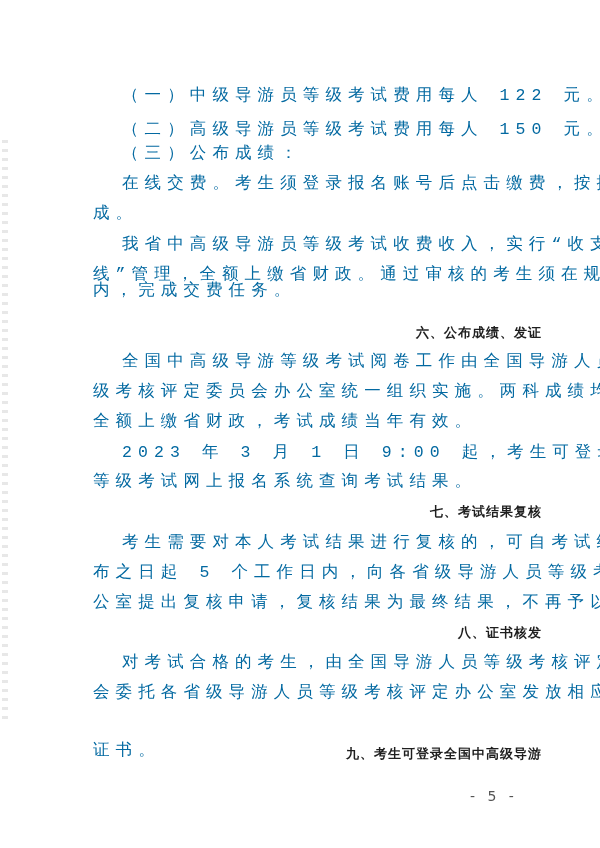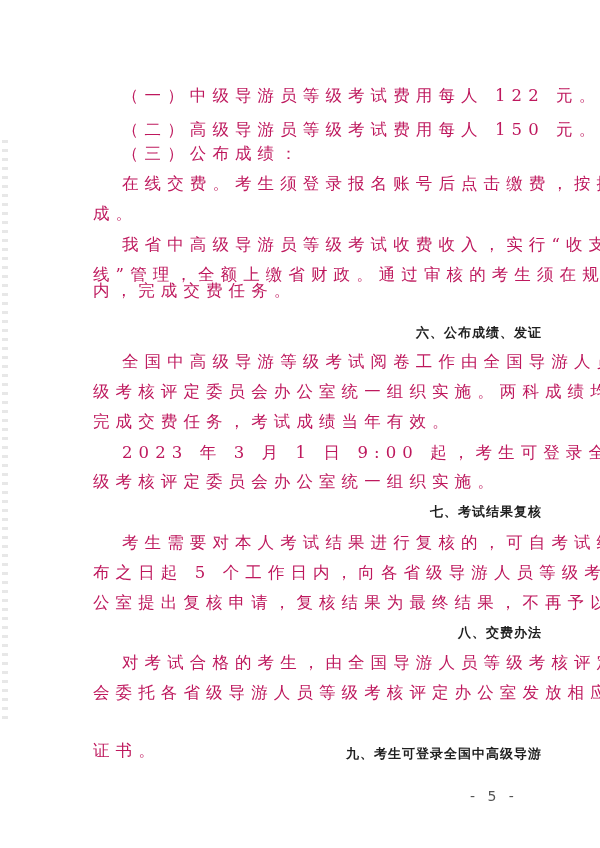--- a/index.html
+++ b/index.html
@@ -7,21 +7,21 @@
     width: 600px; height: 848px; background: #ffffff; position: relative; overflow: hidden;
     font-family: "DejaVu Serif", "Liberation Serif", serif; color: #2a2a2a;
   }
   .binding {
     position: absolute; left: 2px; top: 140px; width: 6px; height: 580px;
     background-image: repeating-linear-gradient(to bottom, #d8d8d8 0 3px, transparent 3px 9px);
     opacity: 0.6;
   }
   .line {
     position: absolute; left: 93px; width: 420px; height: 30px; line-height: 30px;
-    font-size: 16.5px; letter-spacing: 6.1px; white-space: nowrap; color: #be185d;
+    font-size: 16.5px; letter-spacing: 6.1px; white-space: nowrap; color: #0369a1; font-family: Liberation Mono, monospace;
   }
   .indent { left: 122px; }
   .heading {
     font-family: "DejaVu Sans", "Liberation Sans", sans-serif; font-weight: bold;
     letter-spacing: 1px; font-size: 13px; color: #1e1e1e; text-align: right;
   }
   .pagenum {
     position: absolute; left: 470px; top: 788px; font-size: 14px; letter-spacing: 4px;
     color: #555; font-family: "DejaVu Sans", "Liberation Sans", sans-serif;
   }
@@ -36,27 +36,27 @@
   <div class="line indent" style="top:115px">（二）高级导游员等级考试费用每人 150 元。</div>
   <div class="line indent" style="top:139px">（三）公布成绩：</div>
   <div class="line indent" style="top:169px">在线交费。考生须登录报名账号后点击缴费，按提示完</div>
   <div class="line" style="top:199px">成。</div>
   <div class="line indent" style="top:230px">我省中高级导游员等级考试收费收入，实行“收支两条</div>
   <div class="line" style="top:260px">线”管理，全额上缴省财政。通过审核的考生须在规定时间</div>
   <div class="line" style="top:276px">内，完成交费任务。</div>
   <div class="line indent heading" style="top:318px">六、公布成绩、发证</div>
   <div class="line indent" style="top:347px">全国中高级导游等级考试阅卷工作由全国导游人员等</div>
   <div class="line" style="top:377px">级考核评定委员会办公室统一组织实施。两科成绩均满足划</div>
-  <div class="line" style="top:407px">完成交费任务，考试成绩当年有效。</div>
+  <div class="line" style="top:407px">全额上缴省财政，考试成绩当年有效。</div>
   <div class="line indent" style="top:438px">2023 年 3 月 1 日 9:00 起，考生可登录全国中高级导游</div>
-  <div class="line" style="top:467px">级考核评定委员会办公室统一组织实施。</div>
+  <div class="line" style="top:467px">等级考试网上报名系统查询考试结果。</div>
   <div class="line indent heading" style="top:497px">七、考试结果复核</div>
   <div class="line indent" style="top:528px">考生需要对本人考试结果进行复核的，可自考试结果发</div>
   <div class="line" style="top:558px">布之日起 5 个工作日内，向各省级导游人员等级考核评定办</div>
   <div class="line" style="top:588px">公室提出复核申请，复核结果为最终结果，不再予以复核。</div>
-  <div class="line indent heading" style="top:618px">八、交费办法</div>
+  <div class="line indent heading" style="top:618px">八、证书核发</div>
   <div class="line indent" style="top:648px">对考试合格的考生，由全国导游人员等级考核评定委员</div>
   <div class="line" style="top:678px">会委托各省级导游人员等级考核评定办公室发放相应等级</div>
   <div class="line" style="top:736px">证书。</div>
   <div class="line indent heading" style="top:739px">九、考生可登录全国中高级导游</div>
 </div>
 
 <div class="pagenum">- 5 -</div>
 
 </body></html>

